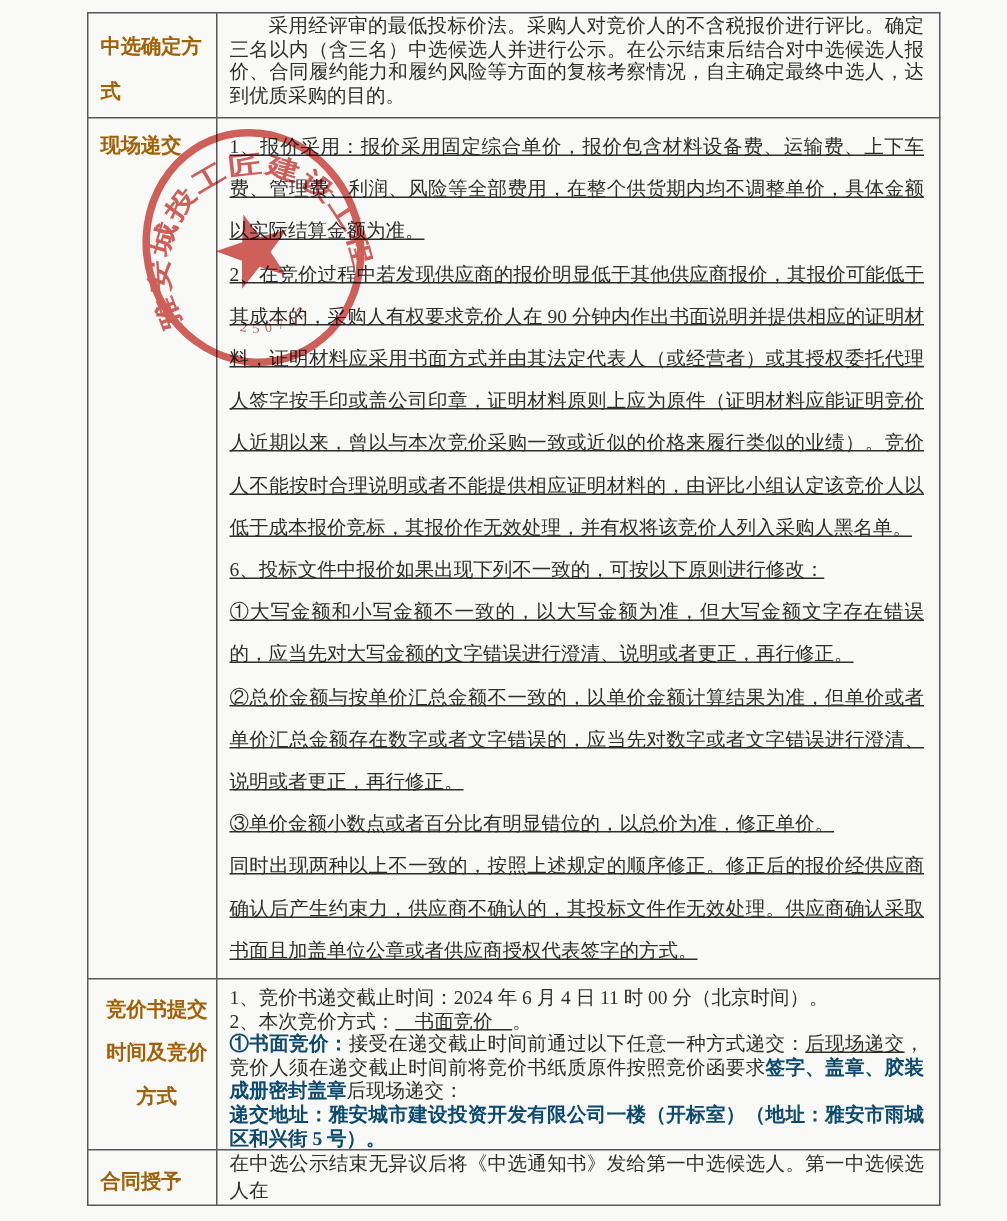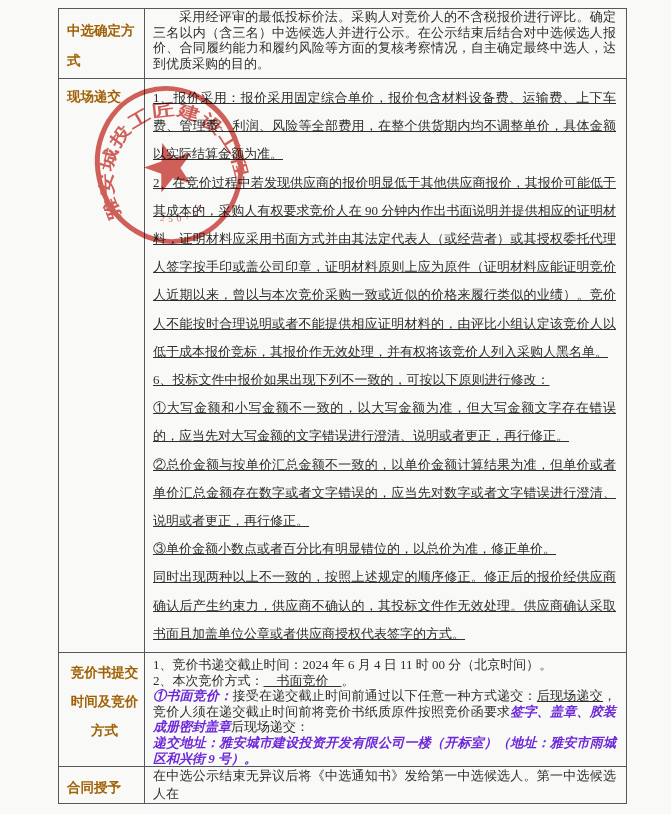--- a/index.html
+++ b/index.html
@@ -30,21 +30,21 @@
   .r2 .label{padding-top:9px;}
   .r3 td{height:108px;}
   .r3 .content{line-height:15.6px;padding-top:4px;margin-top:19px;}
   .r3 .label{line-height:29px;padding-top:5px;text-align:center;}
   .r4 td{height:26px;vertical-align:middle;}
   .r4 .content{font-weight:bold;padding-top:0;}
   .r5 td{height:24px;vertical-align:middle;}
   .r5 .content{padding-top:0;}
   .para{margin:0;}
   .indent{text-indent:2em;}
-  .b{font-weight:bold;color:#6d28d9;font-style:italic;}
+  .b{font-weight:bold;color:#0c4a6e;}
   .u{text-decoration:underline;}
   .seal{
     position:absolute;left:92px;top:84px;width:154px;height:162px;
     transform:rotate(-17deg);
     opacity:0.78;mix-blend-mode:multiply;pointer-events:none;
   }
 </style>
 </head>
 <body>
 
@@ -67,21 +67,21 @@
           <div class="para"><span>③单价金额小数点或者百分比有明显错位的，以总价为准，修正单价。</span></div>
           <div class="para"><span>同时出现两种以上不一致的，按照上述规定的顺序修正。修正后的报价经供应商确认后产生约束力，供应商不确认的，其投标文件作无效处理。供应商确认采取书面且加盖单位公章或者供应商授权代表签字的方式。</span></div>
         </td>
   </tr>
   <tr class="r3">
     <td class="label">竞价书提交时间及竞价方式</td>
     <td class="content">
           <div class="para"><span>1、竞价书递交截止时间：2024 年 6 月 4 日 11 时 00 分（北京时间）。</span></div>
           <div class="para"><span>2、本次竞价方式：</span><span class="u">　书面竞价　</span><span>。</span></div>
           <div class="para"><span class="b">①书面竞价：</span><span>接受在递交截止时间前通过以下任意一种方式递交：</span><span class="u">后现场递交</span><span>，竞价人须在递交截止时间前将竞价书纸质原件按照竞价函要求</span><span class="b">签字、盖章、胶装成册密封盖章</span><span>后现场递交：</span></div>
-          <div class="para"><span class="b">递交地址：雅安城市建设投资开发有限公司一楼（开标室）（地址：雅安市雨城区和兴街 9 号）。</span></div>
+          <div class="para"><span class="b">递交地址：雅安城市建设投资开发有限公司一楼（开标室）（地址：雅安市雨城区和兴街 5 号）。</span></div>
         </td>
   </tr>
   <tr class="r5">
     <td class="label">合同授予</td>
     <td class="content">
           <div class="para"><span>在中选公示结束无异议后将《中选通知书》发给第一中选候选人。第一中选候选人在</span></div>
         </td>
   </tr>
 </tbody>
   </table>

